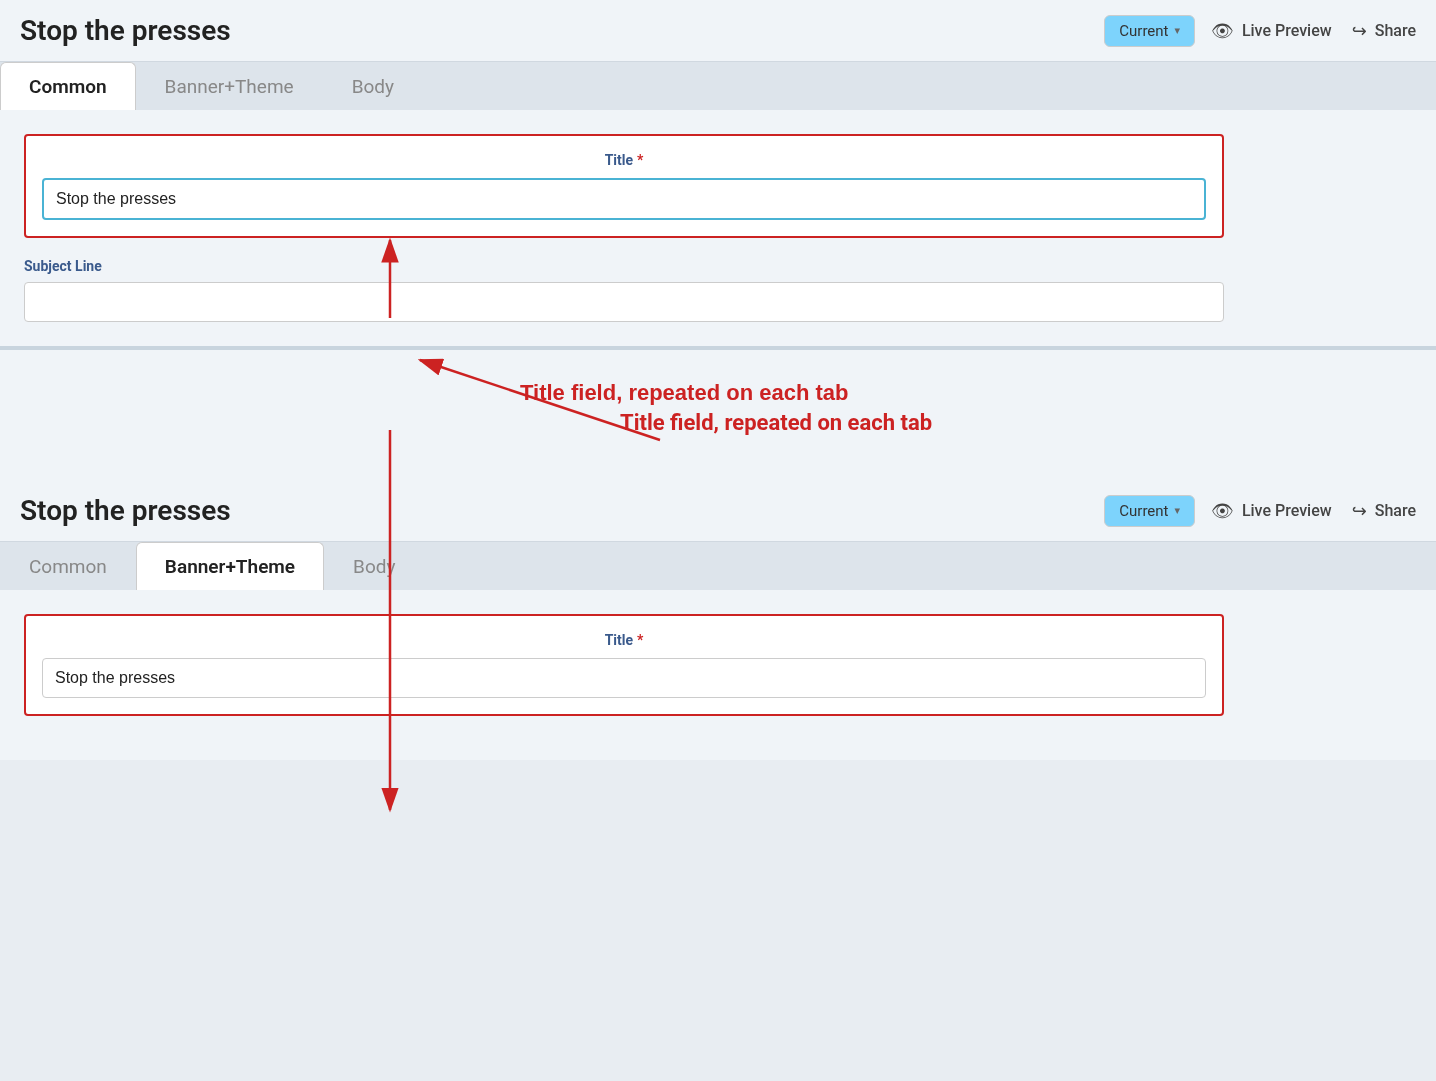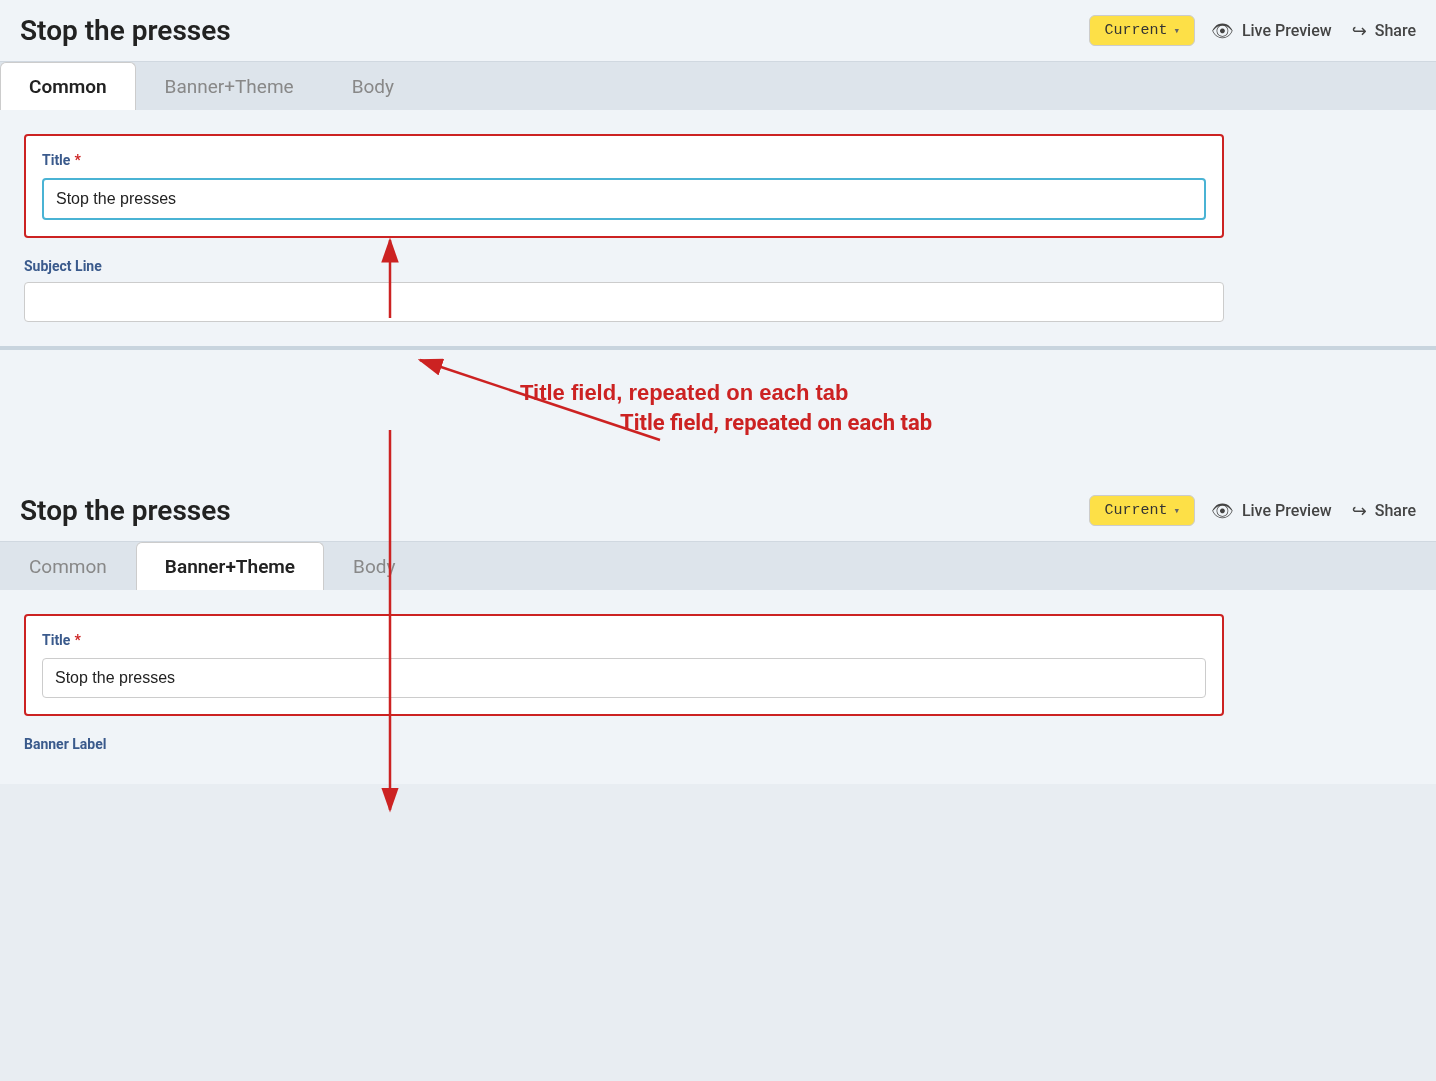--- a/index.html
+++ b/index.html
@@ -28,25 +28,24 @@
       flex: 1;
     }
 
     .version-dropdown {
       display: flex;
       align-items: center;
       gap: 6px;
       border: 1px solid #ccc;
       border-radius: 6px;
       padding: 6px 14px;
-      background: #fde047;
+      background: #7dd3fc;
       cursor: pointer;
       font-size: 15px;
       color: #333;
-      font-family: Liberation Mono, monospace;
     }
 
     .version-dropdown .chevron {
       font-size: 11px;
       color: #666;
     }
 
     .header-actions {
       display: flex;
       align-items: center;
@@ -127,20 +126,21 @@
     }
 
     .field-label {
       font-size: 14px;
       font-weight: 700;
       color: #3a5a8c;
       margin-bottom: 10px;
       display: flex;
       align-items: center;
       gap: 4px;
+      justify-content: center;
     }
 
     .required-star {
       color: #cc2222;
       font-size: 14px;
     }
 
     .text-input {
       width: 100%;
       border: 2px solid #4ab3d4;
@@ -297,21 +297,20 @@
 
     <div class="form-section" style="max-width: 1200px;">
       <div class="field-label">
         <span>Title</span>
         <span class="required-star">*</span>
       </div>
       <input type="text" class="text-input-plain" value="Stop the presses" style="border: 1px solid rgb(204, 204, 204);">
     </div>
 
     <div class="subject-line-section" style="max-width: 1200px; margin-bottom: 0; padding-bottom: 24px;">
-      <div class="subject-label">Banner Label</div>
     </div>
 
   </div>
 </div>
 
 <div style="position: fixed; top: 0; left: 0; width: 1436px; height: 1081px; pointer-events: none; z-index: 100;">
   <svg xmlns="http://www.w3.org/2000/svg" width="1436" height="1081" style="position:absolute;top:0;left:0;">
     <defs>
       <marker id="ah2" markerWidth="10" markerHeight="7" refX="9" refY="3.5" orient="auto">
         <polygon points="0 0, 10 3.5, 0 7" fill="#cc2222"></polygon>

